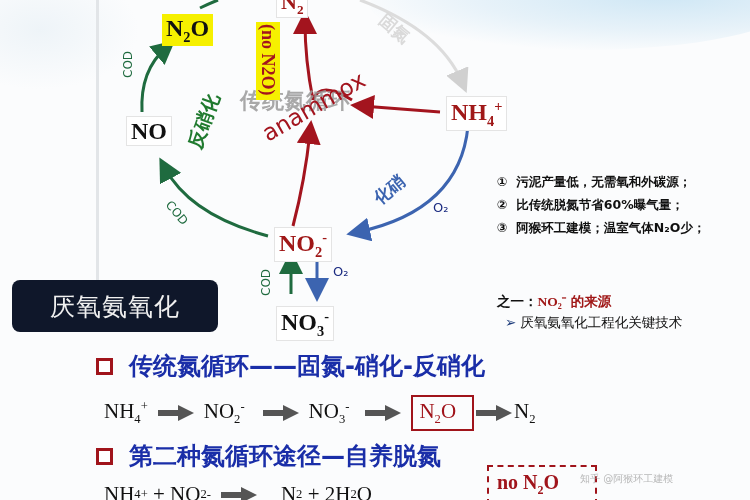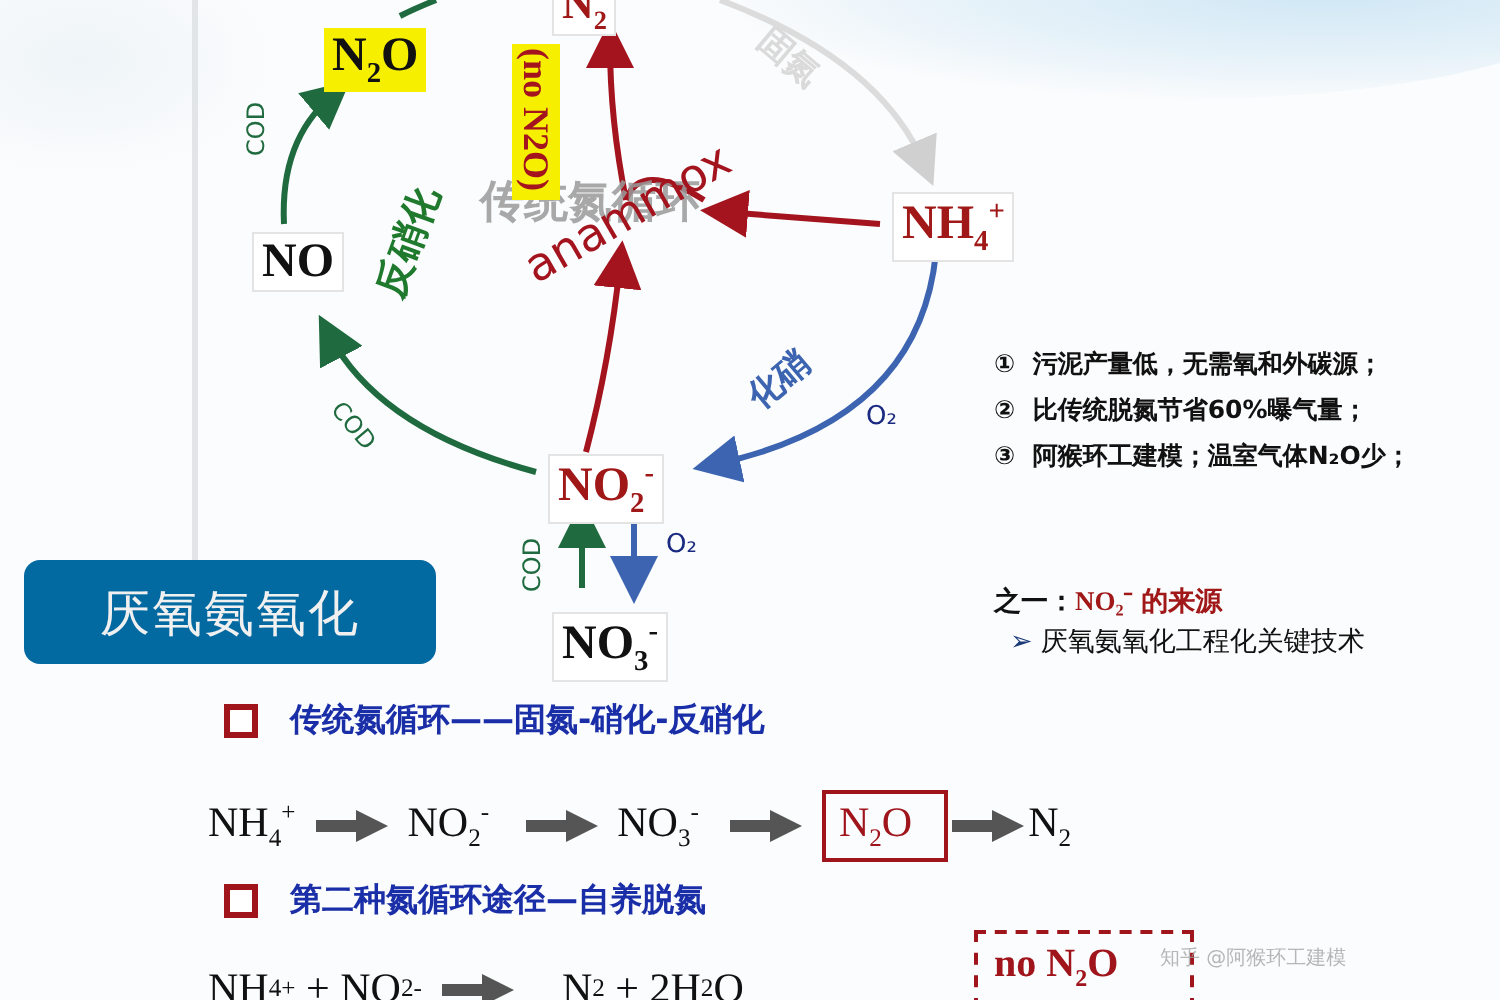--- a/index.html
+++ b/index.html
@@ -7,28 +7,28 @@
   .abs{position:absolute;}
   .bgwave{position:absolute;right:-40px;top:-40px;width:420px;height:90px;border-radius:50%;background:radial-gradient(ellipse at 70% 40%,#cfe7f5 0%,#e7f2f9 45%,rgba(255,255,255,0) 75%);}
   .bgwave2{position:absolute;left:-60px;top:-30px;width:200px;height:120px;border-radius:50%;background:radial-gradient(ellipse,#eef4f8 0%,rgba(255,255,255,0) 70%);}
   .vline{position:absolute;left:96px;top:0;width:3px;height:280px;background:#e2e5e8;}
   svg.diagram{position:absolute;left:0;top:0;}
   .chem{position:absolute;font-family:"Liberation Serif",serif;font-weight:bold;background:#fff;border:1px solid #e4e4e4;padding:0 4px;line-height:1;}
   .chem sub,.chem sup{font-size:60%;}
   .dark{color:#111;}
   .red{color:#a01818;}
   .yellow{background:#f6f000;border:none;}
-  .badge{position:absolute;left:12px;top:280px;width:206px;height:52px;background:#0369a1;border-radius:8px;color:#f0f0f0;font-family:"DejaVu Sans",sans-serif;font-size:25px;display:flex;align-items:center;justify-content:center;letter-spacing:1px;}
+  .badge{position:absolute;left:12px;top:280px;width:206px;height:52px;background:#0f172a;border-radius:8px;color:#f0f0f0;font-family:"DejaVu Sans",sans-serif;font-size:25px;display:flex;align-items:center;justify-content:center;letter-spacing:1px;}
   .adv{position:absolute;left:497px;top:170px;font-family:"DejaVu Sans",sans-serif;font-weight:bold;font-size:12.5px;color:#111;line-height:23px;}
   .adv .row{white-space:nowrap;}
   .key{position:absolute;left:505px;top:291px;font-family:"DejaVu Sans",sans-serif;font-size:13.5px;color:#111;line-height:20px;}
   .key .n{color:#1b3a7a;margin-right:4px;}
   .key .src{color:#a01818;font-weight:bold;}
   .key .nox{color:#a01818;font-family:"Liberation Serif",serif;font-weight:bold;}
-  .sec{position:absolute;left:112px;font-family:"DejaVu Sans",sans-serif;font-weight:bold;font-size:16px;color:#1a2ea8;display:flex;align-items:center;}
+  .sec{position:absolute;left:96px;font-family:"DejaVu Sans",sans-serif;font-weight:bold;font-size:24px;color:#1a2ea8;display:flex;align-items:center;}
   .sq{display:inline-block;width:11px;height:11px;border:3px solid #a0141b;margin-right:16px;background:#fff;}
   .eq{position:absolute;font-family:"Liberation Serif",serif;font-size:21px;color:#111;display:flex;align-items:center;white-space:nowrap;}
   .eq sub,.eq sup{font-size:60%;}
   .garrow{display:inline-block;width:36px;height:14px;margin:0 10px;position:relative;}
   .garrow:before{content:"";position:absolute;left:0;top:4px;width:22px;height:6px;background:#555;}
   .garrow:after{content:"";position:absolute;left:20px;top:-1px;border-left:16px solid #555;border-top:8px solid transparent;border-bottom:8px solid transparent;}
   .boxed{border:2px solid #a0141b;color:#a0141b;padding:2px 16px 2px 6px;}
   .dashed{position:absolute;left:487px;top:465px;width:110px;height:40px;border:2px dashed #a0141b;font-family:"Liberation Serif",serif;font-weight:bold;font-size:20px;color:#a0141b;padding:4px 8px;box-sizing:border-box;}
   .dashed sub{font-size:60%;}
   .wm{position:absolute;left:580px;top:472px;font-family:"DejaVu Sans",sans-serif;font-size:10px;color:rgba(160,160,160,0.75);}

